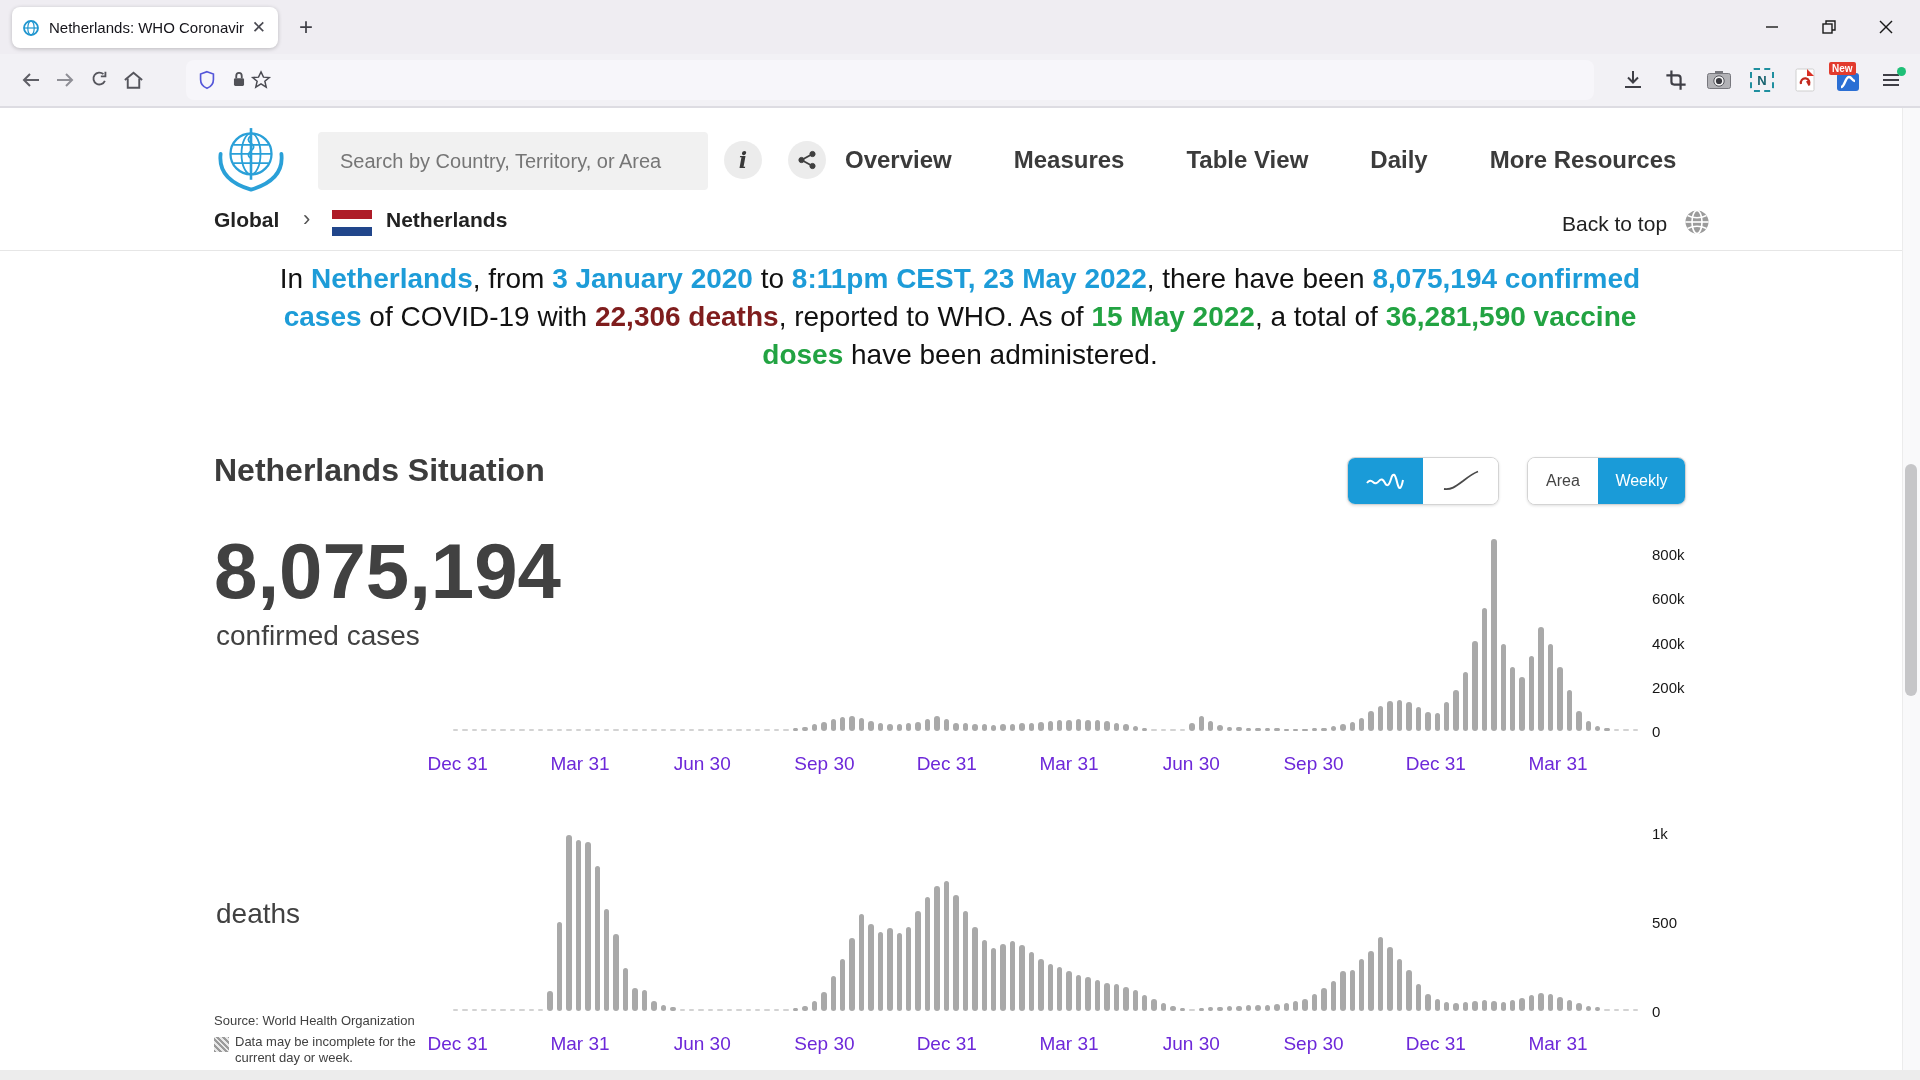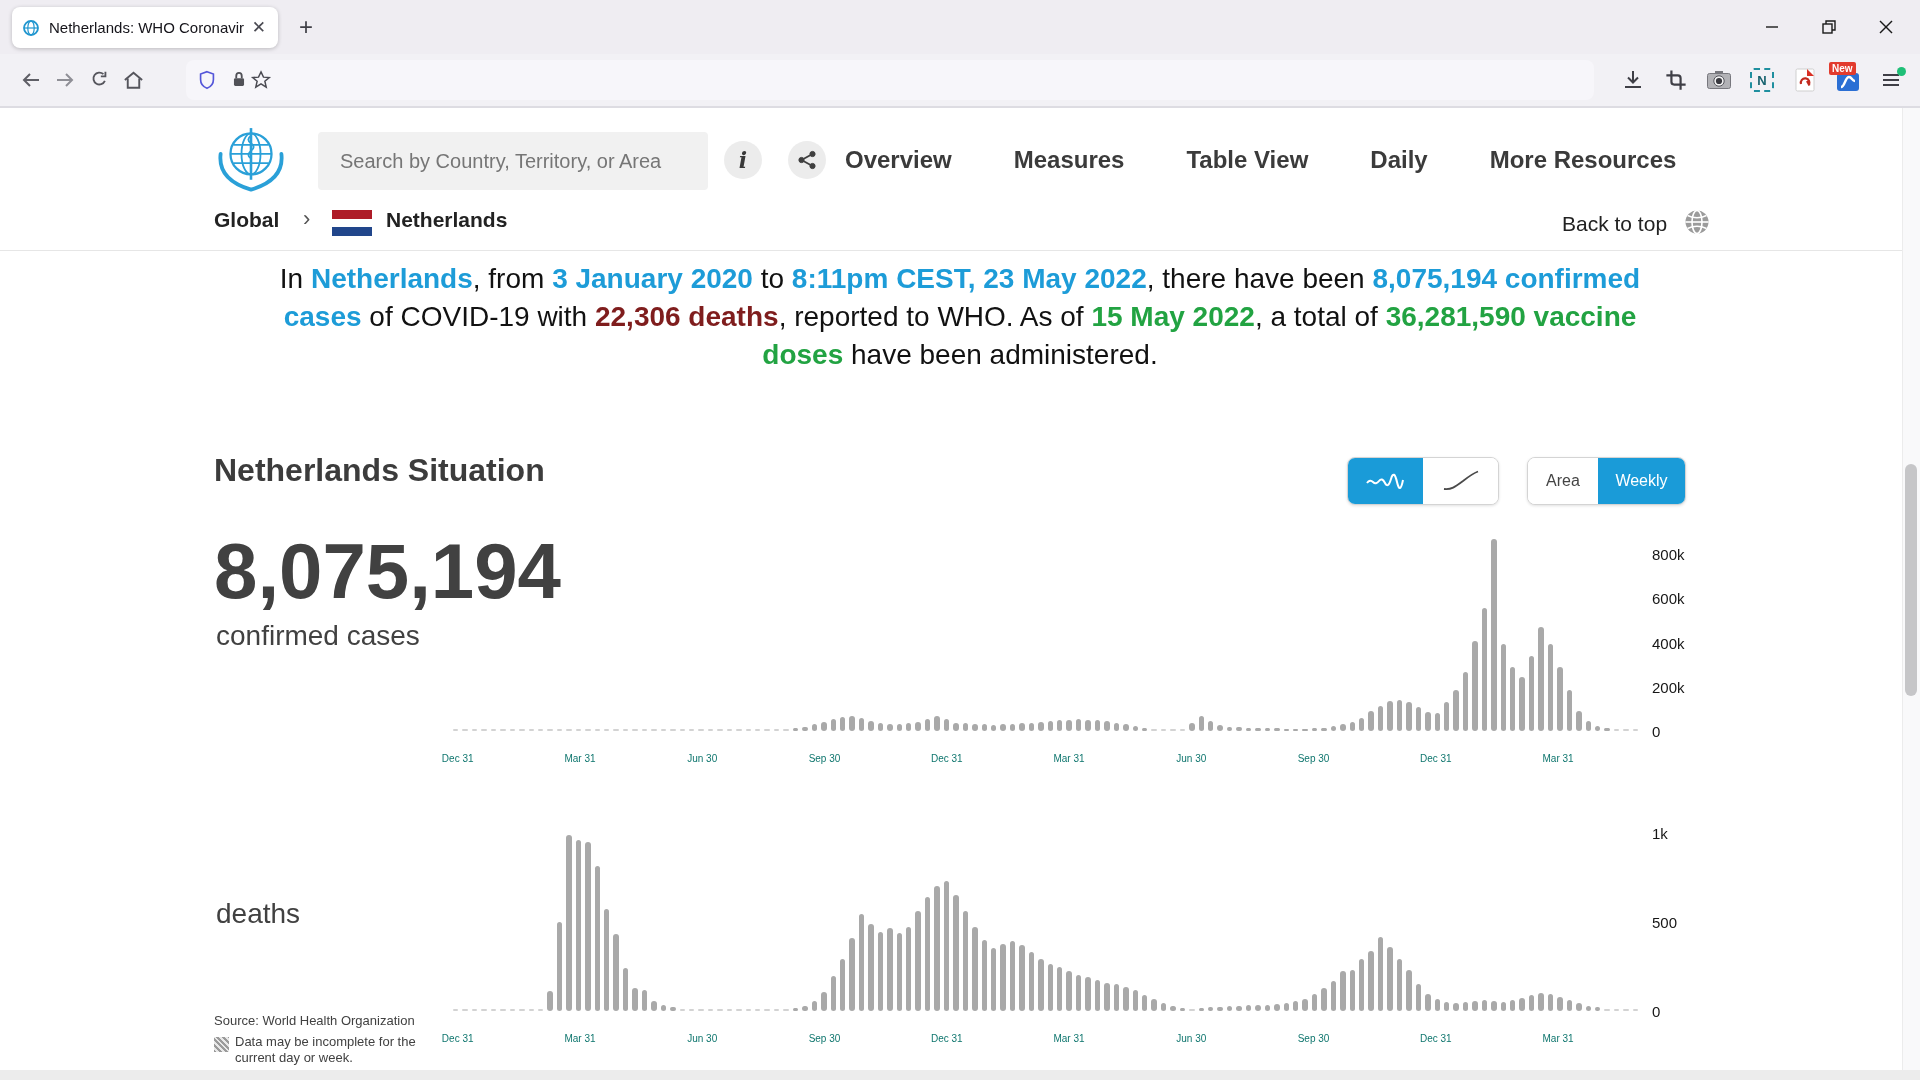--- a/index.html
+++ b/index.html
@@ -74,21 +74,21 @@
   .tbtn-weekly{width:87px;font-size:16px;}
   .big-number{position:absolute;left:214px;font-size:78px;font-weight:bold;color:#414141;line-height:1;}
   .big-label{position:absolute;left:216px;font-size:28px;color:#414141;}
   .chart{position:absolute;left:453px;width:1185px;}
   #cases-chart{top:423px;height:200px;}
   #deaths-chart{top:718px;height:185px;}
   .bars{position:absolute;left:0;right:0;bottom:0;display:flex;align-items:flex-end;gap:4px;}
   .bar{flex:1;background:#a9a9a9;border-radius:3px;min-height:2px;}
   .bar.faint{background:#d3d3d3;}
   .ytick{position:absolute;left:calc(100% + 14px);font-size:15px;color:#161616;white-space:nowrap;}
-  .xtick{position:absolute;top:calc(100% + 22px);transform:translateX(-50%);font-size:10px;color:#0f766e;white-space:nowrap;}
+  .xtick{position:absolute;top:calc(100% + 22px);transform:translateX(-50%);font-size:19px;color:#6d28d9;white-space:nowrap;}
   .source1{position:absolute;left:214px;top:905px;font-size:13px;color:#414141;}
   .source2{position:absolute;left:214px;top:926px;width:215px;display:flex;gap:6px;}
   .hatch{width:15px;height:15px;flex:0 0 auto;margin-top:3px;
          background:repeating-linear-gradient(45deg,#9a9a9a 0 2px,#e8e8e8 2px 4px);}
   .source2 .txt{font-size:13px;color:#414141;line-height:16px;}
 </style>
 </head>
 <body>
 
 <div class="chrome">

